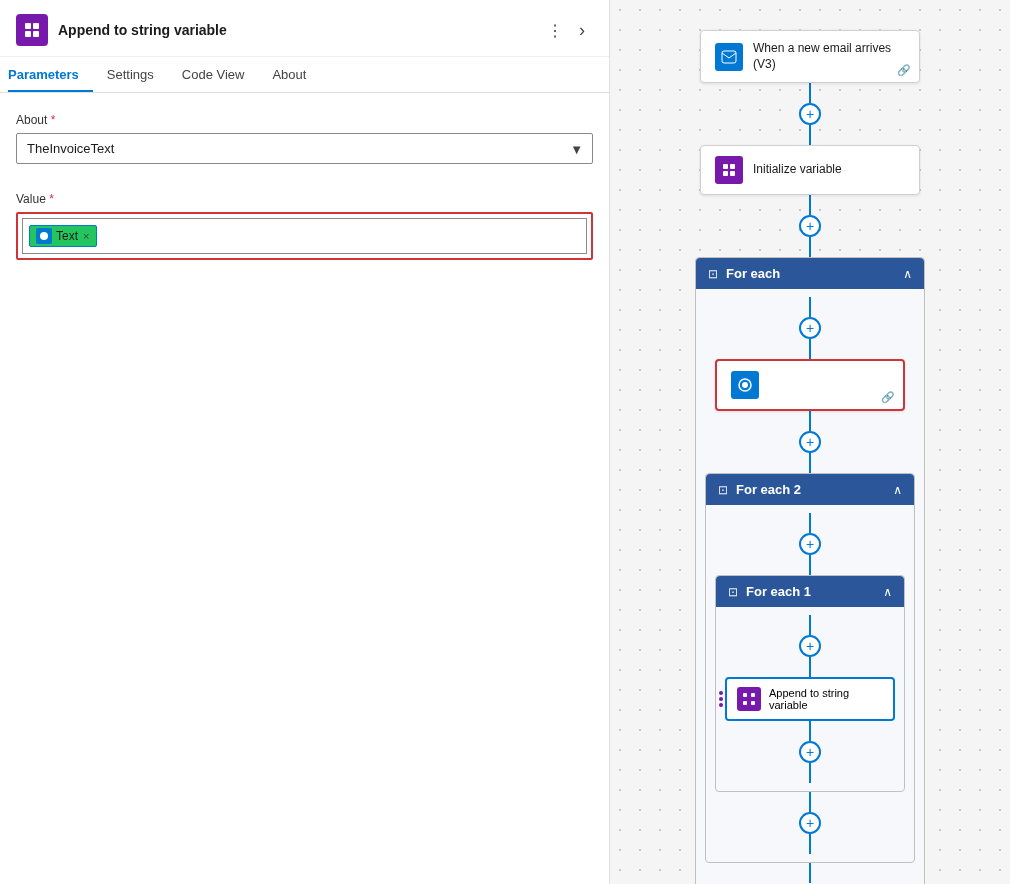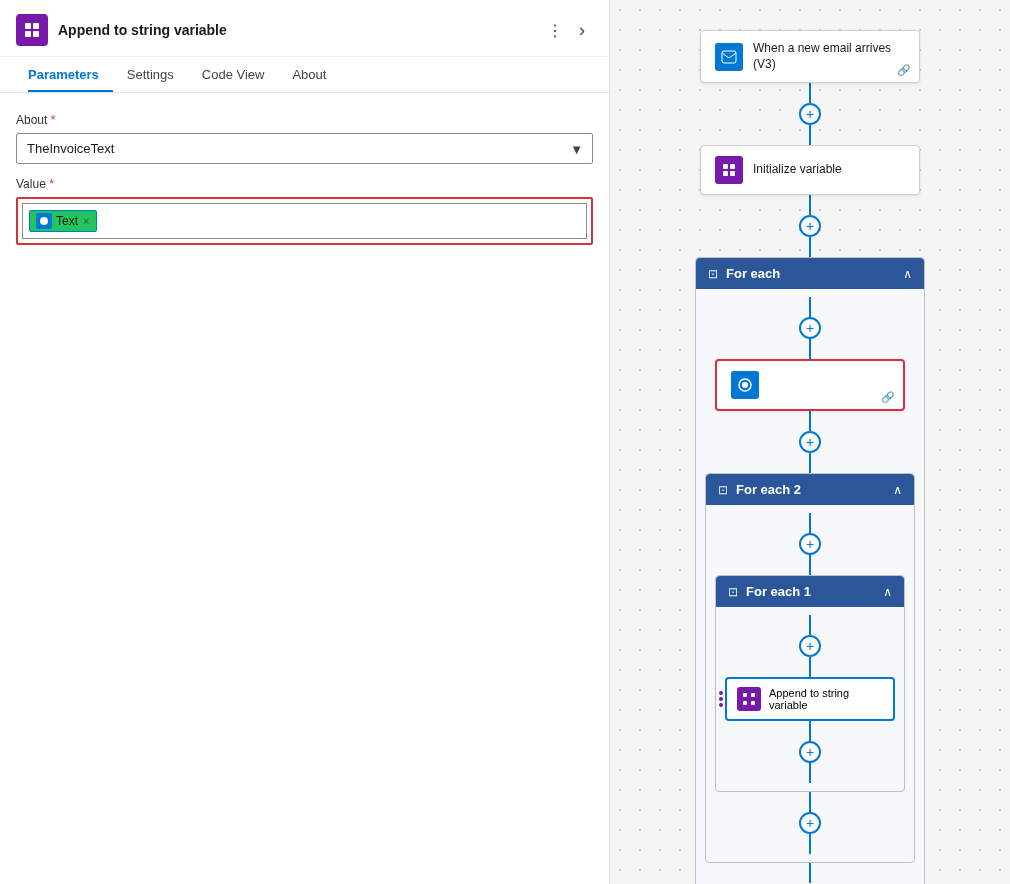--- a/index.html
+++ b/index.html
@@ -71,21 +71,21 @@
       cursor: pointer;
       padding: 4px 8px;
       color: #444;
       font-size: 18px;
       display: flex;
       align-items: center;
     }
 
     .panel-tabs {
       display: flex;
-      padding: 0 28px;
+      padding: 0 8px;
       border-bottom: 1px solid #e0e0e0;
     }
 
     .panel-tab {
       padding: 10px 14px 8px 0;
       margin-right: 14px;
       font-size: 13px;
       color: #444;
       cursor: pointer;
       border-bottom: 2px solid transparent;
@@ -108,21 +108,21 @@
       color: #333;
       margin-bottom: 6px;
     }
 
     .field-label span.required {
       color: #d13438;
     }
 
     .select-wrapper {
       position: relative;
-      margin-bottom: 13px;
+      margin-bottom: 28px;
       text-decoration: underline;
     }
 
     .field-select {
       width: 100%;
       padding: 7px 30px 7px 10px;
       border: 1px solid #8a8a8a;
       border-radius: 2px;
       font-size: 13px;
       appearance: none;

